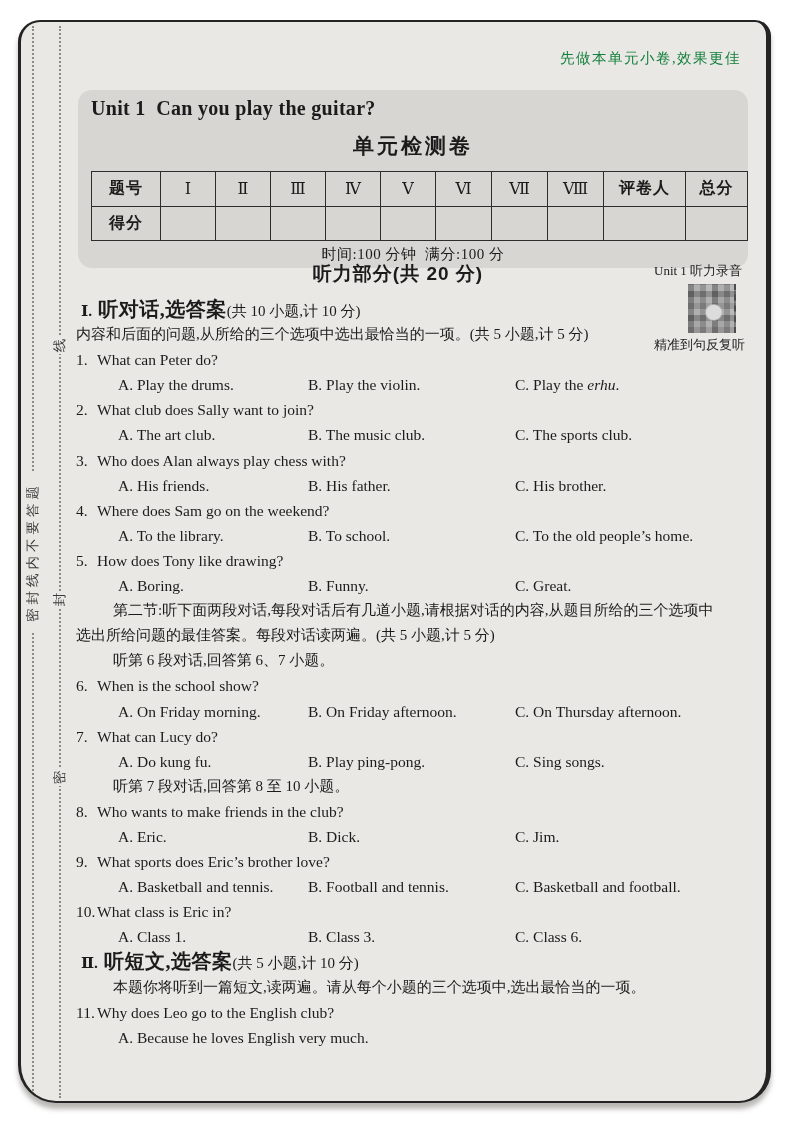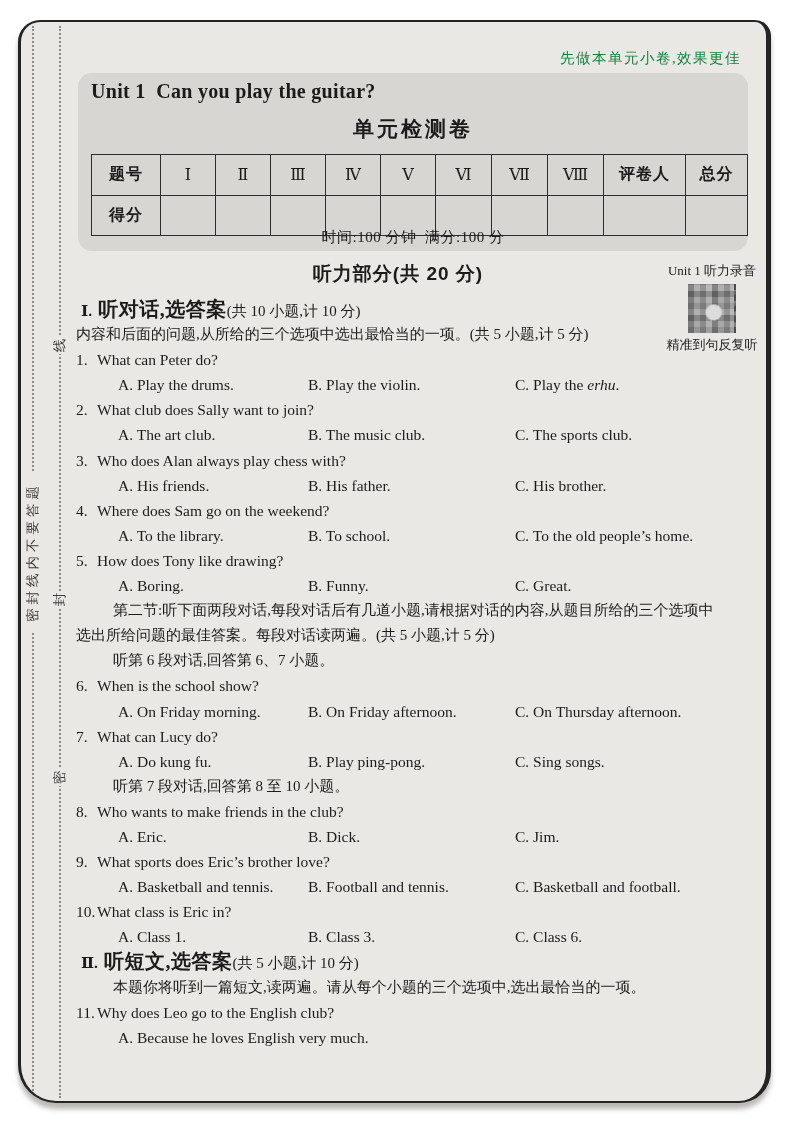--- a/index.html
+++ b/index.html
@@ -11,32 +11,32 @@
   .dotline{position:absolute;top:4px;height:1072px;width:0;border-left:2px dotted #8d8b86;}
   .dotline.l1{left:11px}.dotline.l2{left:38px}
   .seal-phrase{position:absolute;left:-69px;top:521px;width:162px;height:18px;line-height:18px;
     text-align:center;transform:rotate(-90deg);font-size:13.5px;letter-spacing:4px;
     background:#eae8e4;color:#3a3a3a;white-space:nowrap;}
   .seal-char{position:absolute;left:30px;width:17px;height:17px;line-height:17px;text-align:center;
     transform:rotate(-90deg);font-size:13.5px;background:#eae8e4;color:#3a3a3a;}
   .seal-char.c1{top:315px}.seal-char.c2{top:569px}.seal-char.c3{top:747px}
   
   .top-note{position:absolute;top:27px;right:25px;font-size:14.5px;letter-spacing:1.5px;color:#15803d;}
-  .panel{position:absolute;left:57px;top:51px;width:670px;height:178px;background:#d8d6d2;border-radius:14px;}
+  .panel{position:absolute;left:57px;top:68px;width:670px;height:178px;background:#d8d6d2;border-radius:14px;}
   .unit-title{position:absolute;left:13px;top:7px;font-size:20px;font-weight:bold;white-space:pre;letter-spacing:.3px;}
   .paper-title{position:absolute;left:0;top:42px;width:100%;text-align:center;font-size:21px;font-weight:bold;
     letter-spacing:3px;font-family:"Liberation Sans","DejaVu Sans",sans-serif;}
-  table.score{position:absolute;left:13px;top:81px;width:656px;height:82px;border-collapse:collapse;table-layout:fixed;}
+  table.score{position:absolute;left:13px;top:81px;width:656px;height:70px;border-collapse:collapse;table-layout:fixed;}
   table.score td{border:1.6px solid #2d2d2d;text-align:center;vertical-align:middle;font-size:16px;padding:0;}
   table.score td.zh{font-family:"Liberation Sans","DejaVu Sans",sans-serif;font-weight:bold;letter-spacing:1px;}
   .time-line{position:absolute;left:0;top:155px;width:100%;text-align:center;font-size:15px;letter-spacing:.5px;white-space:pre;}
   
   .listening-title{position:absolute;left:57px;top:239px;width:640px;text-align:center;font-size:19px;font-weight:bold;
     letter-spacing:1px;font-family:"Liberation Sans","DejaVu Sans",sans-serif;}
-  .audio-box{position:absolute;left:633px;top:240px;width:116px;text-align:center;}
+  .audio-box{position:absolute;left:633px;top:240px;width:116px;text-align:left;}
   .audio-box .cap{font-size:13px;white-space:nowrap;color:#222;}
   .qr{width:48px;height:49px;margin:4px auto 3px;border-right:2px dashed #4c4c4c;box-sizing:border-box;
     background-image:
       radial-gradient(circle at 56% 58%, #dcdcdc 0 7px, rgba(220,220,220,0) 9px),
       repeating-linear-gradient(90deg, rgba(55,55,55,.38) 0 6px, rgba(165,165,165,.30) 6px 12px, rgba(85,85,85,.34) 12px 18px, rgba(195,195,195,.30) 18px 24px),
       repeating-linear-gradient(0deg, #8f8f8f 0 6px, #a9a9a9 6px 12px, #7b7b7b 12px 18px, #b4b4b4 18px 24px);}
   
   .content{position:absolute;left:55px;top:275px;width:700px;line-height:25.1px;font-size:15.5px;}
   .line{height:25.1px;position:relative;white-space:nowrap;}
   .cn{font-size:15px;}

